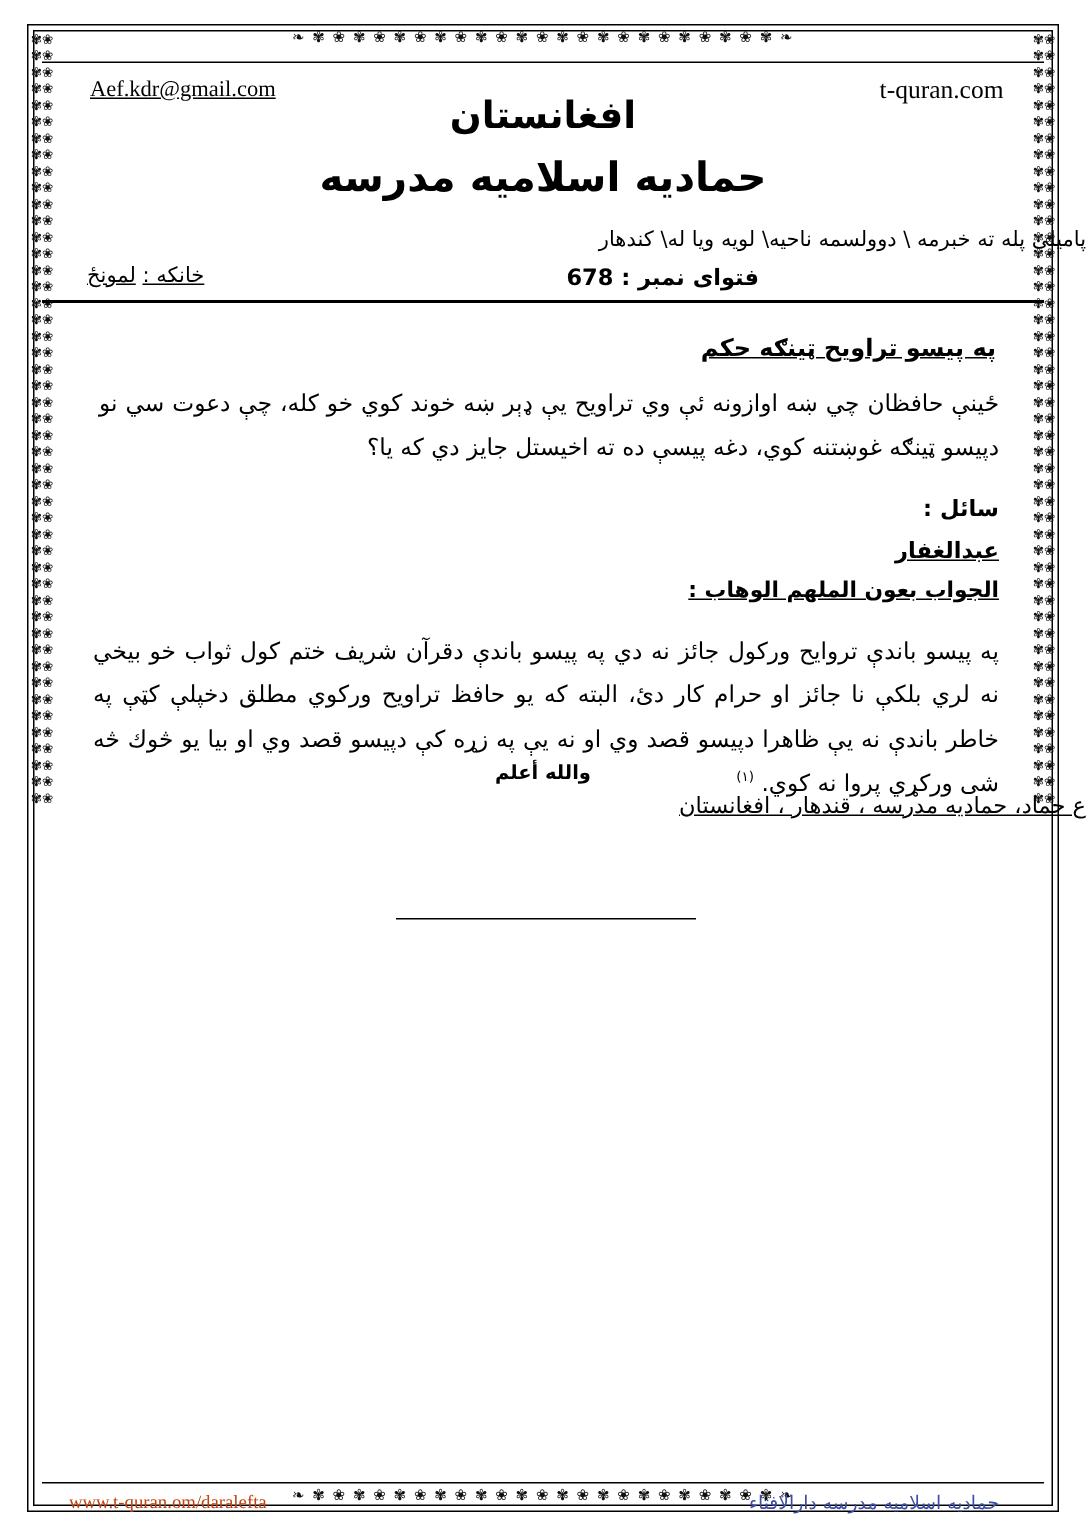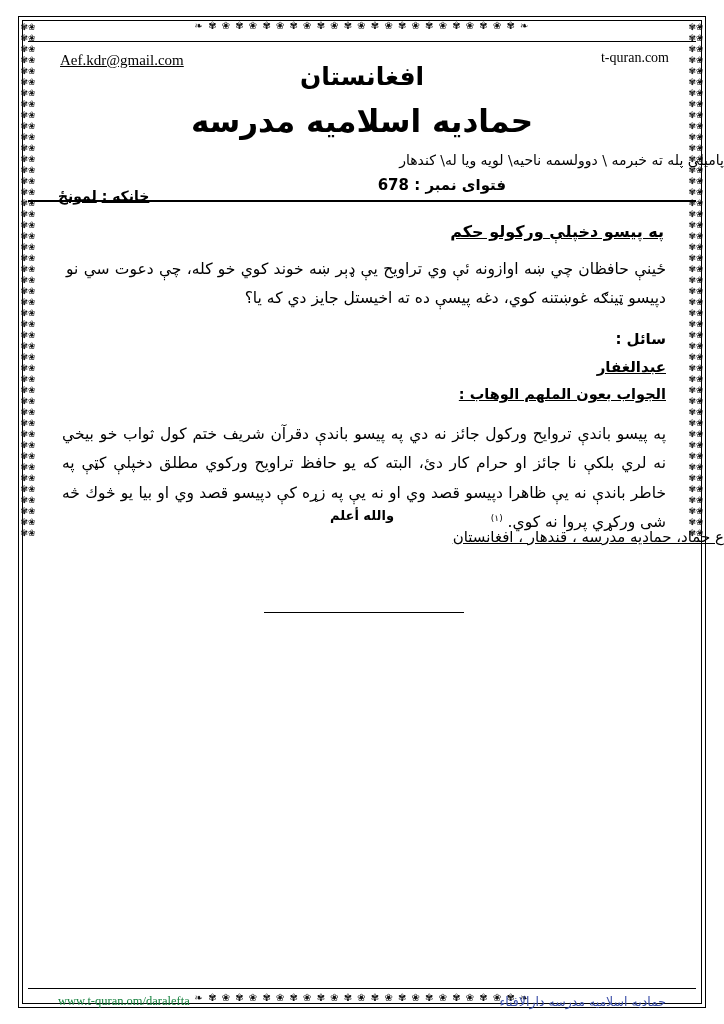--- a/index.html
+++ b/index.html
@@ -107,62 +107,62 @@
     font-size: 15px;
     direction: ltr;
     text-decoration: underline;
     color: #000;
   }
   .site {
     position: absolute;
     right: 55px;
     top: 50px;
     font-family: "Liberation Serif", "DejaVu Serif", serif;
-    font-size: 14px;
+    font-size: 17px;
     direction: ltr;
     color: #000;
   }
   .darululifta {
     position: absolute;
     left: 0; right: 0;
     top: 62px;
     text-align: center;
     font-size: 25px;
     font-weight: bold;
     font-family: "DejaVu Sans", sans-serif;
   }
   .madrasa {
     position: absolute;
     left: 0; right: 0;
     top: 103px;
     text-align: center;
-    font-size: 31px;
+    font-size: 27px;
     font-weight: bold;
     font-family: "DejaVu Sans", sans-serif;
   }
   .address {
     position: absolute;
     left: 0; right: 0;
     top: 152px;
     font-size: 14px;
     font-family: "DejaVu Sans", sans-serif;
   }
   .fatwa-no {
     position: absolute;
     right: 218px;
     top: 176px;
     font-size: 15px;
     font-weight: bold;
   }
   .khana {
     position: absolute;
     left: 58px;
-    top: 188px;
+    top: 176px;
     font-size: 14px;
-    font-weight: bold;
+    font-weight: normal;
   }
   .khana u { text-decoration: underline; }
 
   
   .title-q {
     position: absolute;
     right: 60px;
     top: 222px;
     font-size: 16px;
     font-weight: bold;
@@ -240,25 +240,25 @@
     position: absolute;
     right: 258px;
     top: 622px;
     font-size: 12px;
     direction: rtl;
   }
 
   
   .footer-site {
     position: absolute;
-    left: 58px;
+    left: 46px;
     top: 994px;
     font-family: "Liberation Serif", "DejaVu Serif", serif;
     font-size: 12.5px;
-    color: #15803d;
+    color: #c2410c;
     direction: ltr;
     text-decoration: none;
   }
   .footer-name {
     position: absolute;
     right: 58px;
     top: 994px;
     font-size: 12.5px;
     color: #3a4ea8;
   }
@@ -288,21 +288,21 @@
     <span>678</span>
   </div>
 
   <div class="khana">
     <u>خانکه :</u>
     <u>لمونځ</u>
   </div>
 
   <div class="header-rule"></div>
 
-  <div class="title-q">په پيسو دخپلې وركولو حكم</div>
+  <div class="title-q">په پيسو تراويح ټينګه حكم</div>
   <div class="question">ځينې حافظان چي ښه اوازونه ئې وي تراويح يې ډېر ښه خوند كوي خو كله، چې دعوت سي نو دپيسو ټينګه غوښتنه كوي، دغه پيسې ده ته اخيستل جايز دي كه يا؟</div>
 
   <div class="sael">سائل :</div>
   <div class="sael-name">عبدالغفار</div>
 
   <div class="answer-head">الجواب بعون الملهم الوهاب :</div>
   <div class="answer">
     <span>په پيسو باندې تروايح وركول جائز نه دي په پيسو باندې دقرآن شريف ختم كول ثواب خو بيخي نه لري بلكې نا جائز او حرام كار دئ، البته كه يو حافظ تراويح وركوي مطلق دخپلې كټې په خاطر باندې نه يې ظاهرا دپيسو قصد وي او نه يې په زړه كې دپيسو قصد وي او بيا يو څوك څه شى وركړي پروا نه كوي.</span>
     <sup>(۱)</sup>
   </div>

